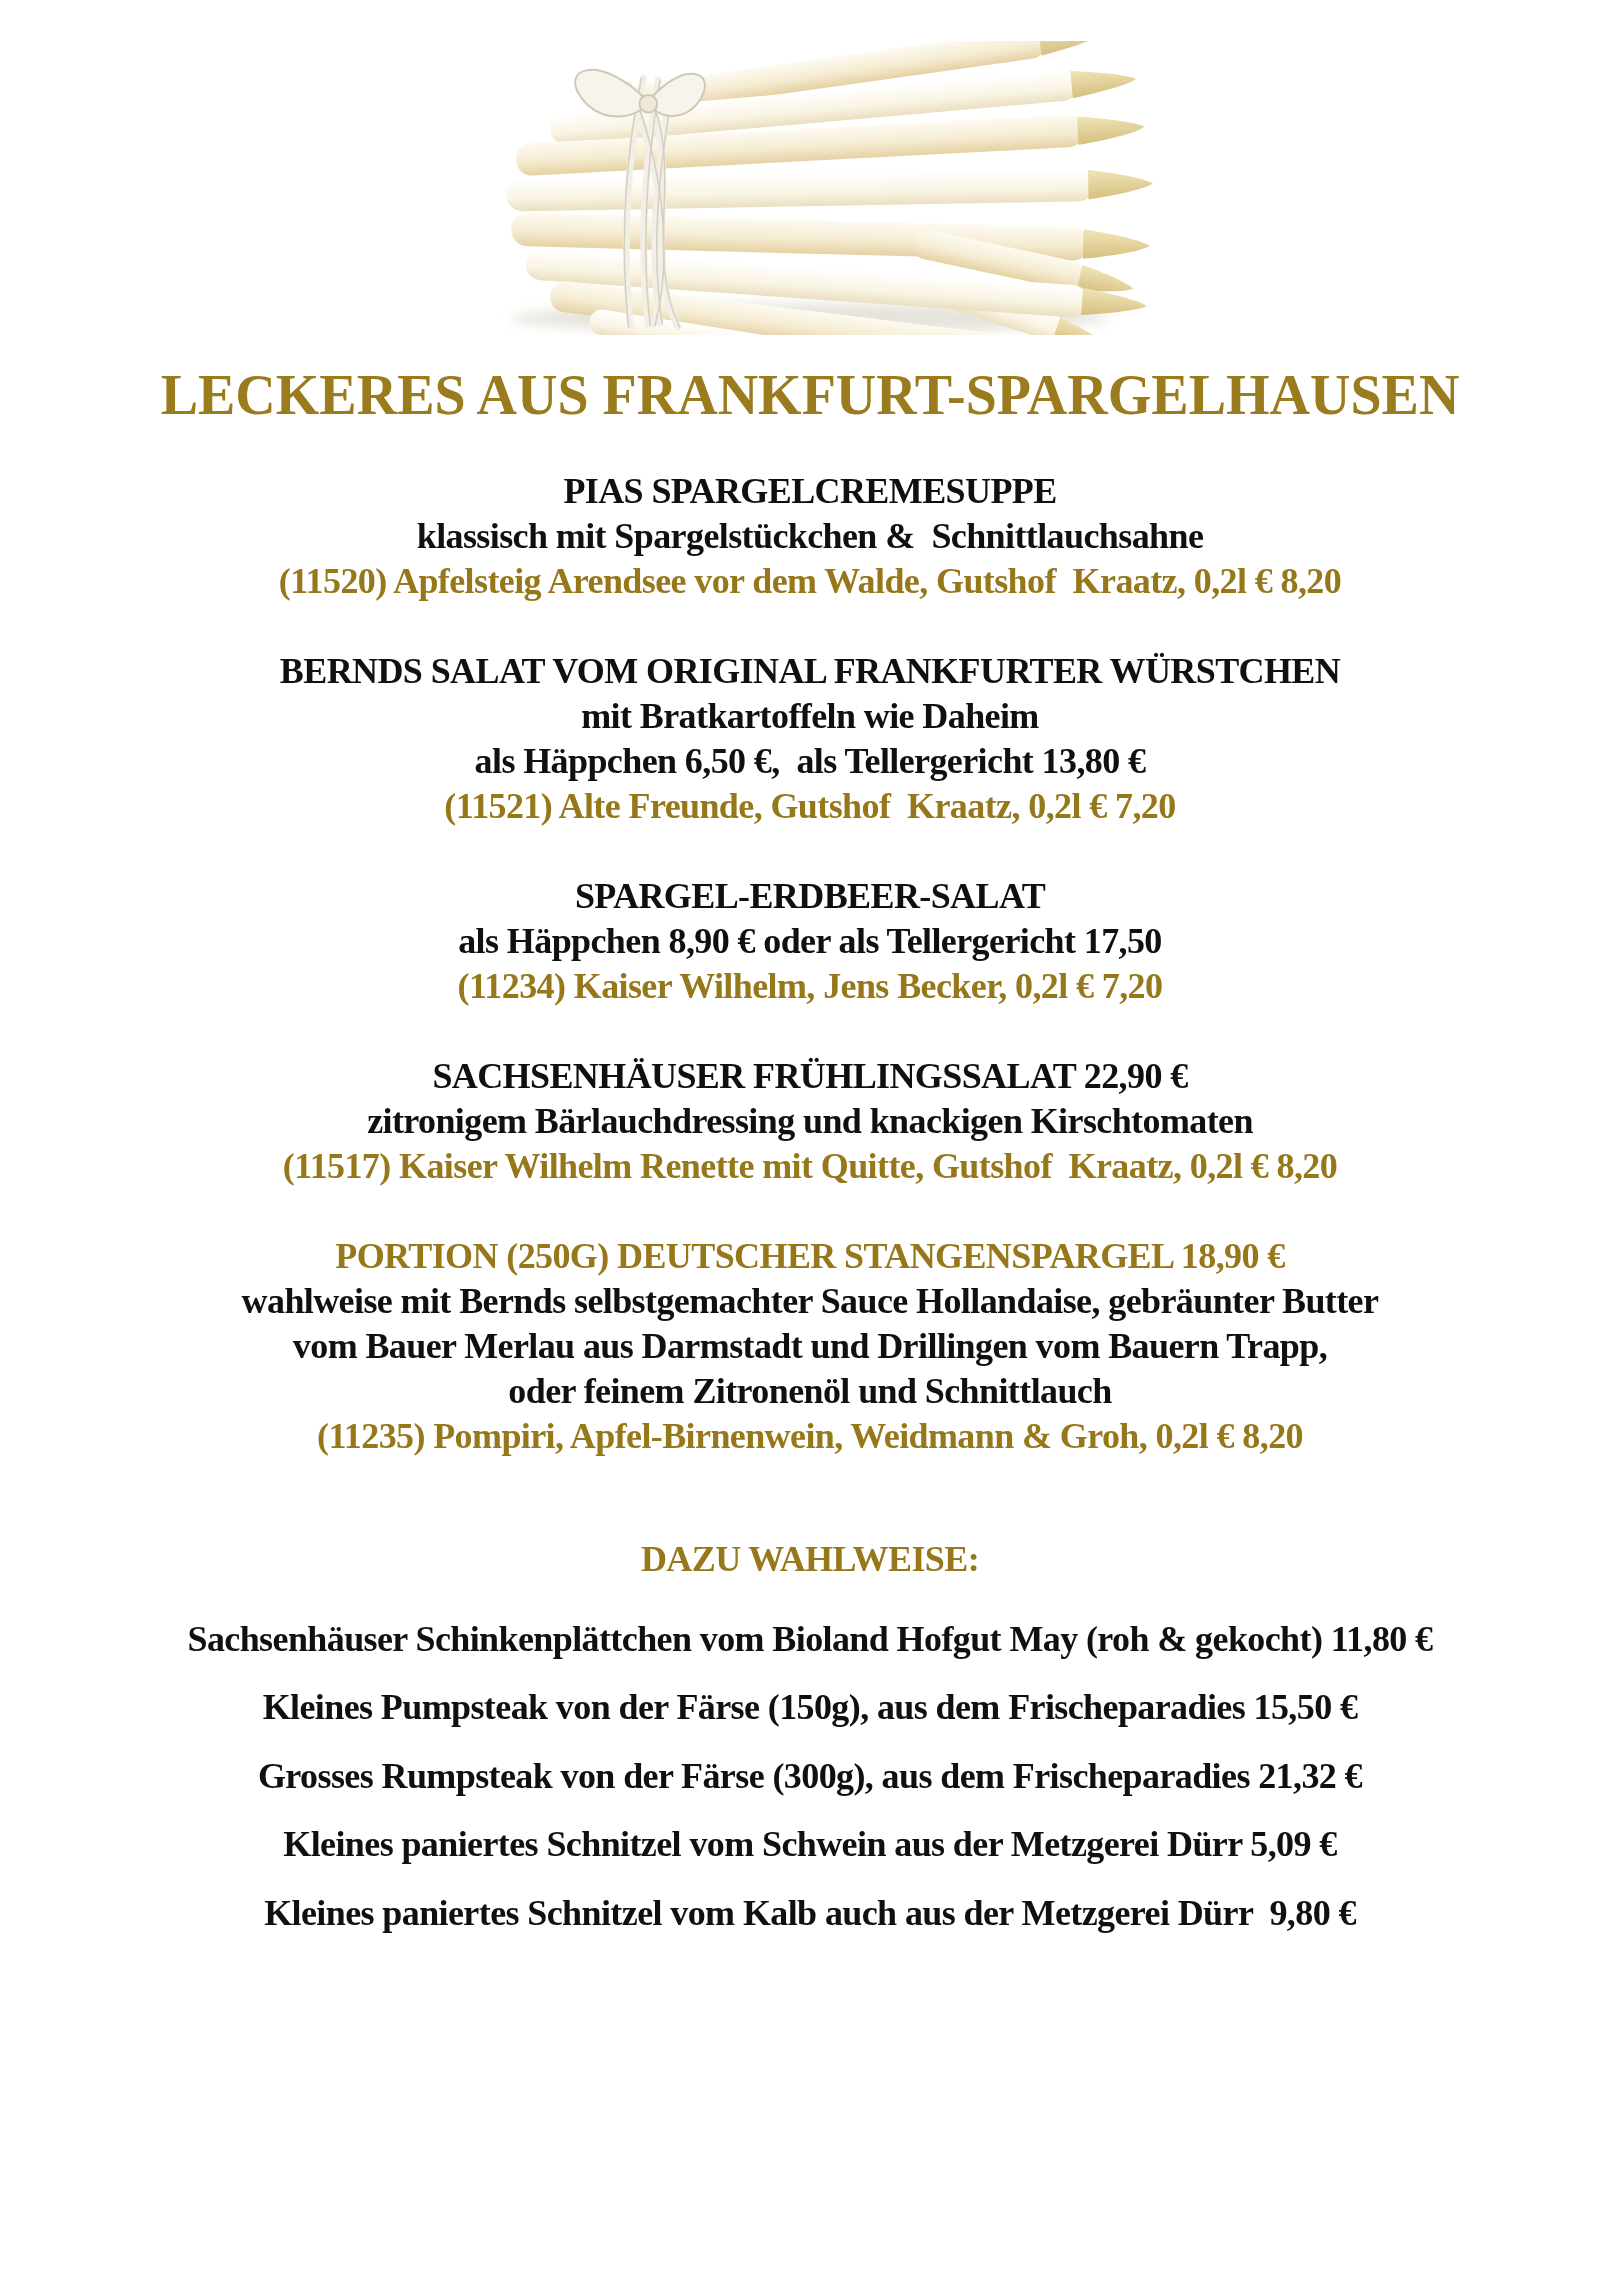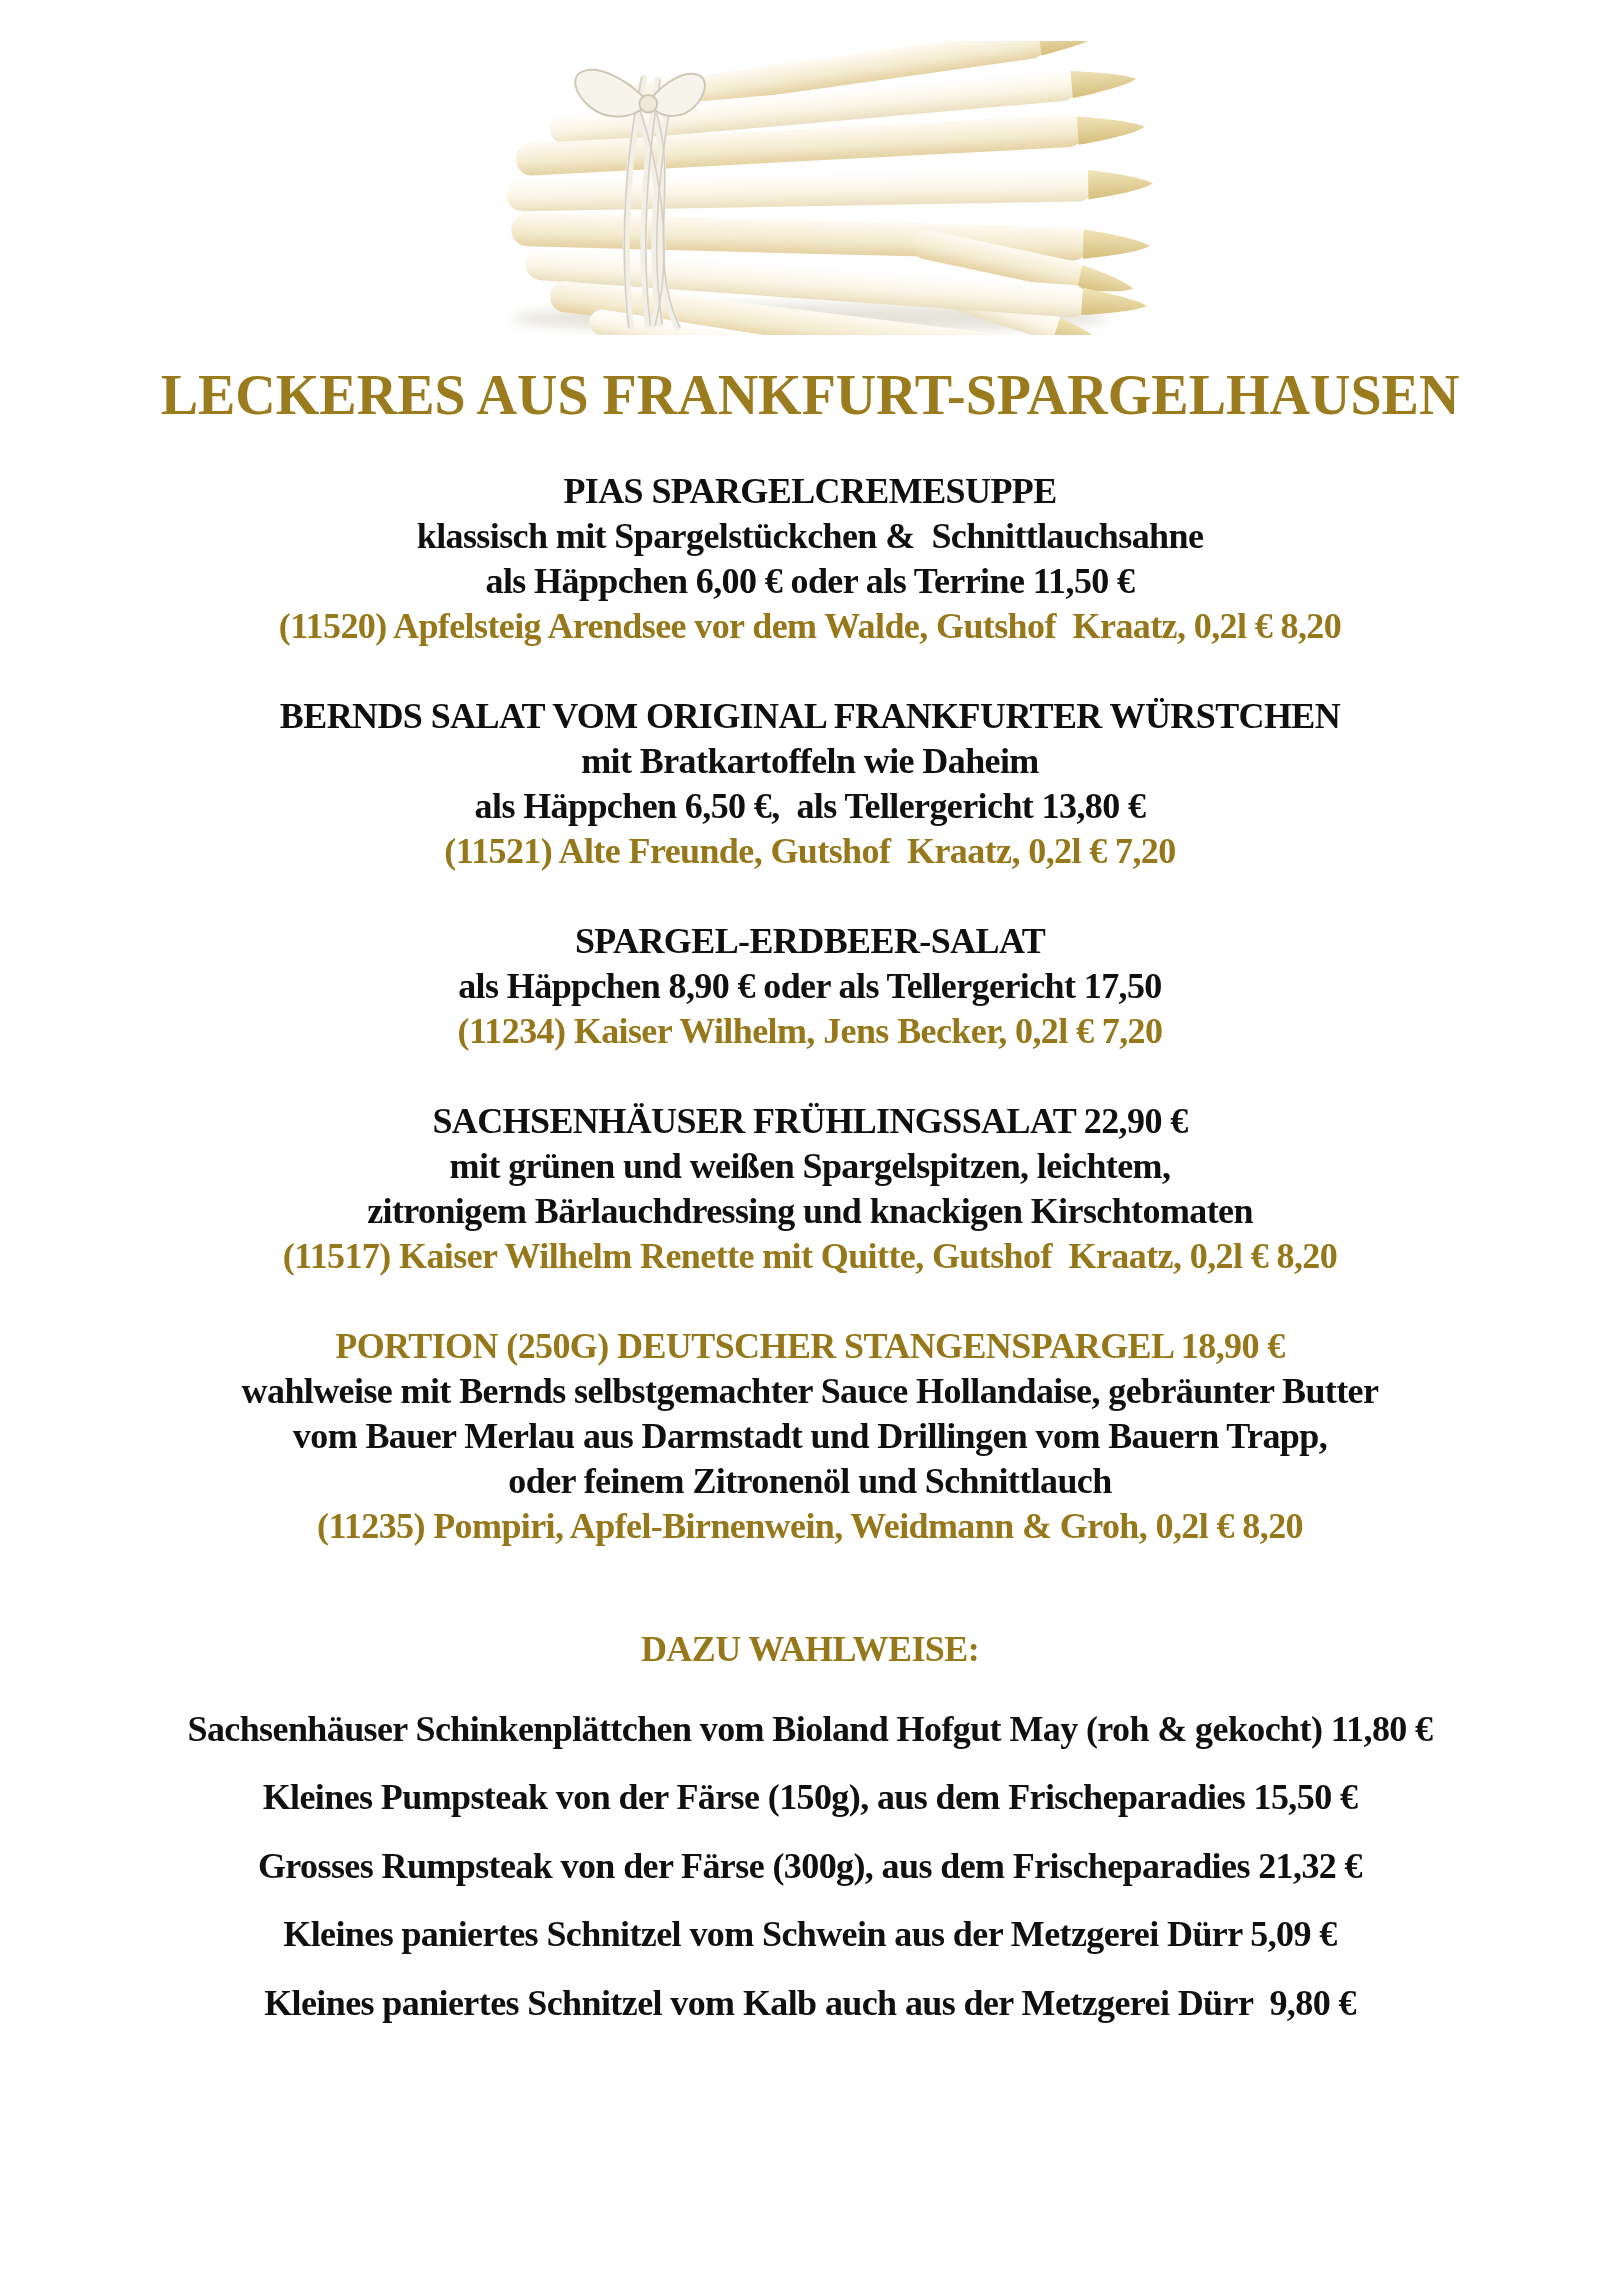--- a/index.html
+++ b/index.html
@@ -123,37 +123,35 @@
       </g>
     </svg>
   </div>
 
   <h1 class="title" data-name="page-title">LECKERES AUS FRANKFURT-SPARGELHAUSEN</h1>
 
   <div id="sections" data-name="menu-sections">
       <div class="menu-section" data-name="section-pias-spargelcremesuppe">
         <p class="line black" data-name="dish-title">PIAS SPARGELCREMESUPPE</p>
         <p class="line black" data-name="dish-description">klassisch mit Spargelstückchen &amp;  Schnittlauchsahne</p>
-        <p class="line black" data-name="dish-price-line">als Häppchen 6,00 € oder als Terrine 11,50 €</p>
         <p class="line gold" data-name="wine-pairing">(11520) Apfelsteig Arendsee vor dem Walde, Gutshof  Kraatz, 0,2l € 8,20</p>
       </div>
       <div class="menu-section" data-name="section-bernds-salat">
         <p class="line black" data-name="dish-title">BERNDS SALAT VOM ORIGINAL FRANKFURTER WÜRSTCHEN</p>
         <p class="line black" data-name="dish-description">mit Bratkartoffeln wie Daheim</p>
         <p class="line black" data-name="dish-price-line">als Häppchen 6,50 €,  als Tellergericht 13,80 €</p>
         <p class="line gold" data-name="wine-pairing">(11521) Alte Freunde, Gutshof  Kraatz, 0,2l € 7,20</p>
       </div>
       <div class="menu-section" data-name="section-spargel-erdbeer-salat">
         <p class="line black" data-name="dish-title">SPARGEL-ERDBEER-SALAT</p>
         <p class="line black" data-name="dish-price-line">als Häppchen 8,90 € oder als Tellergericht 17,50</p>
         <p class="line gold" data-name="wine-pairing">(11234) Kaiser Wilhelm, Jens Becker, 0,2l € 7,20</p>
       </div>
       <div class="menu-section" data-name="section-sachsenhaeuser-fruehlingssalat">
         <p class="line black" data-name="dish-title">SACHSENHÄUSER FRÜHLINGSSALAT 22,90 €</p>
-        <p class="line black" data-name="dish-description">mit grünen und weißen Spargelspitzen, leichtem,</p>
         <p class="line black" data-name="dish-description">zitronigem Bärlauchdressing und knackigen Kirschtomaten</p>
         <p class="line gold" data-name="wine-pairing">(11517) Kaiser Wilhelm Renette mit Quitte, Gutshof  Kraatz, 0,2l € 8,20</p>
       </div>
       <div class="menu-section" data-name="section-portion-stangenspargel">
         <p class="line gold" data-name="dish-title">PORTION (250G) DEUTSCHER STANGENSPARGEL 18,90 €</p>
         <p class="line black" data-name="dish-description">wahlweise mit Bernds selbstgemachter Sauce Hollandaise, gebräunter Butter</p>
         <p class="line black" data-name="dish-description">vom Bauer Merlau aus Darmstadt und Drillingen vom Bauern Trapp,</p>
         <p class="line black" data-name="dish-description">oder feinem Zitronenöl und Schnittlauch</p>
         <p class="line gold" data-name="wine-pairing">(11235) Pompiri, Apfel-Birnenwein, Weidmann &amp; Groh, 0,2l € 8,20</p>
       </div>

